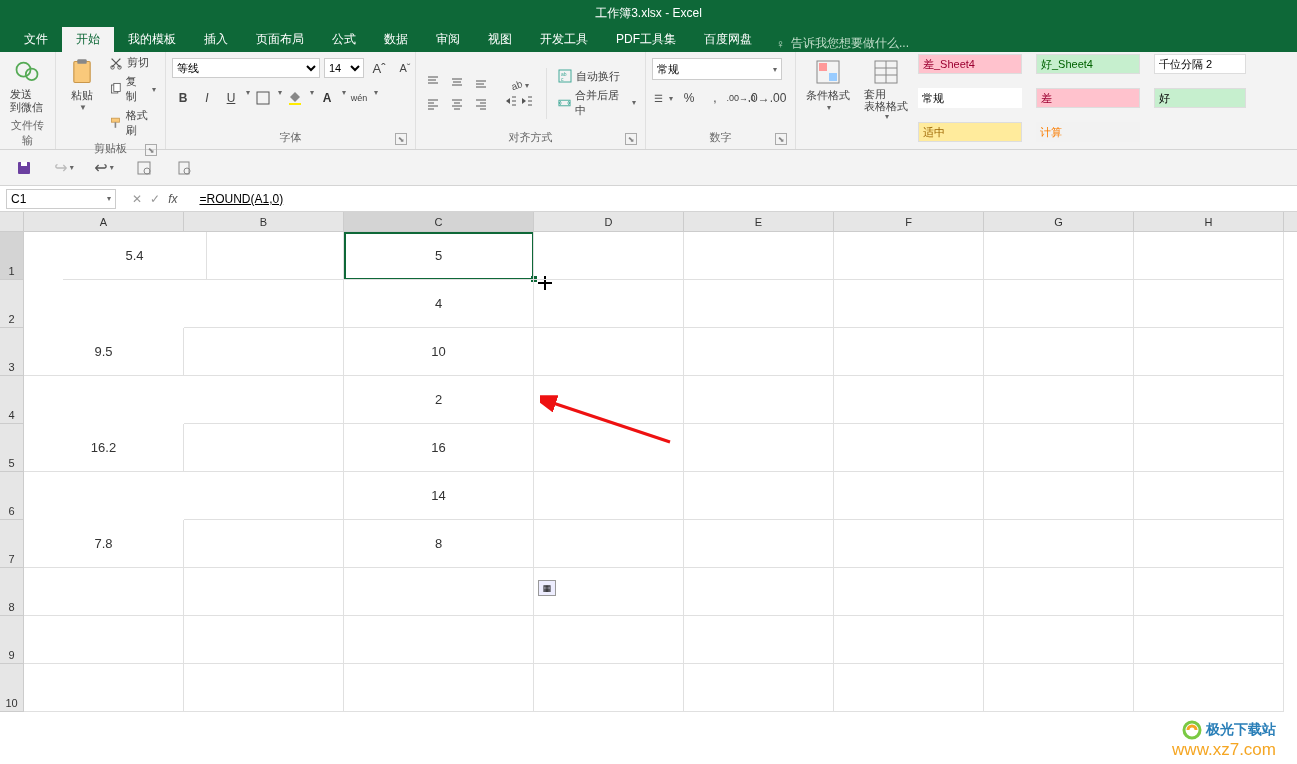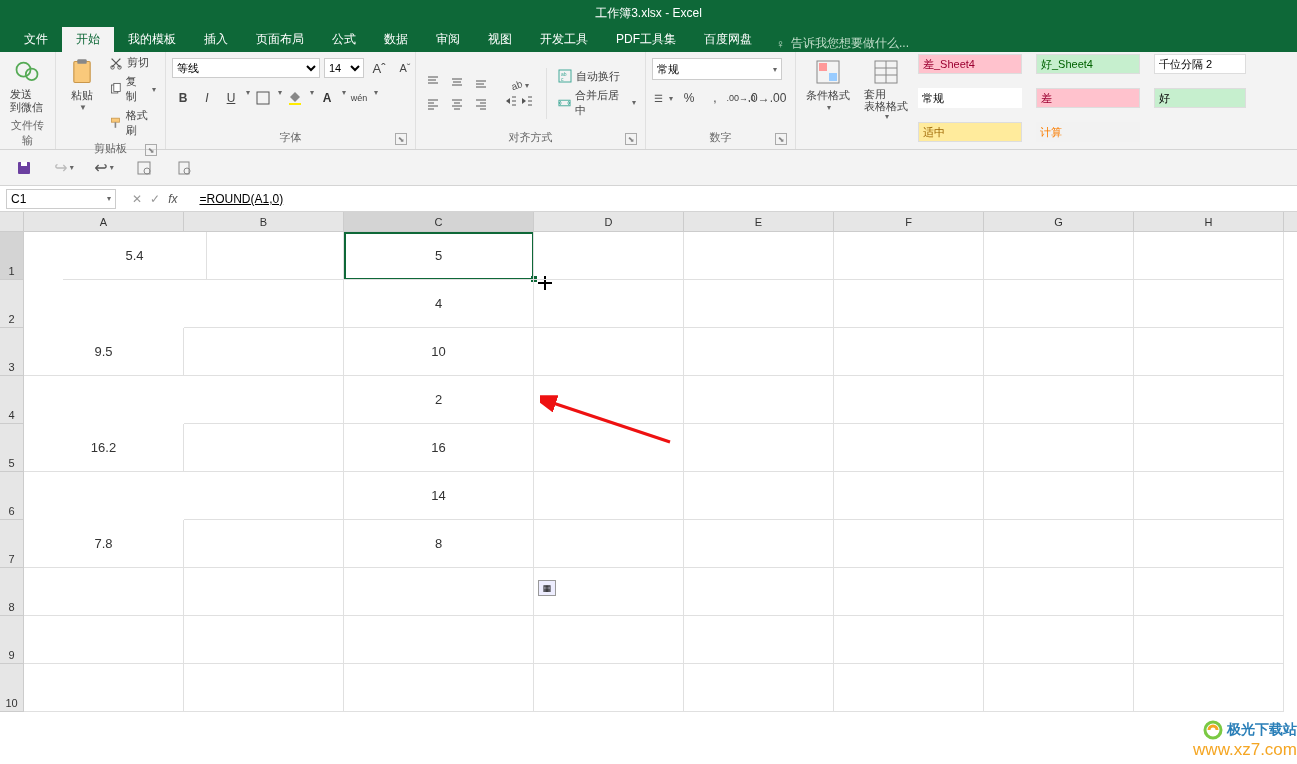--- a/index.html
+++ b/index.html
@@ -67,21 +67,21 @@
 .row-h.sel { background:#d4d4d4; }
 .cells { position:relative; }
 .cell { position:absolute; border-right:1px solid #e0e0e0; border-bottom:1px solid #e0e0e0; font-size:13px; color:#333; display:flex; align-items:center; justify-content:center; }
 .sel-border { position:absolute; border:2px solid #0e6838; pointer-events:none; }
 .fill-handle { position:absolute; width:6px; height:6px; background:#0e6838; }
 
 
 .arrow-anno { position:absolute; pointer-events:none; }
 
 
-.watermark { position:absolute; right:0; bottom:4px; font-size:12px; text-align:right; }
+.watermark { position:absolute; right:21px; bottom:4px; font-size:12px; text-align:right; }
 .watermark .l1 { color:#2a7fb8; font-weight:bold; font-size:14px; display:flex; align-items:center; gap:4px; justify-content:flex-end;}
 .watermark .l2 { color:#f5a623; font-size:17px; }
 
 .dd-arrow { font-size:8px; color:#666; margin-left:2px; }
 .num-fmt-select { border:1px solid #ccc; height:22px; width:130px; font-size:11px; padding:0 4px; display:flex; align-items:center; justify-content:space-between; background:#fff;}
 </style>
 </head>
 <body>
 
 <div class="titlebar">

